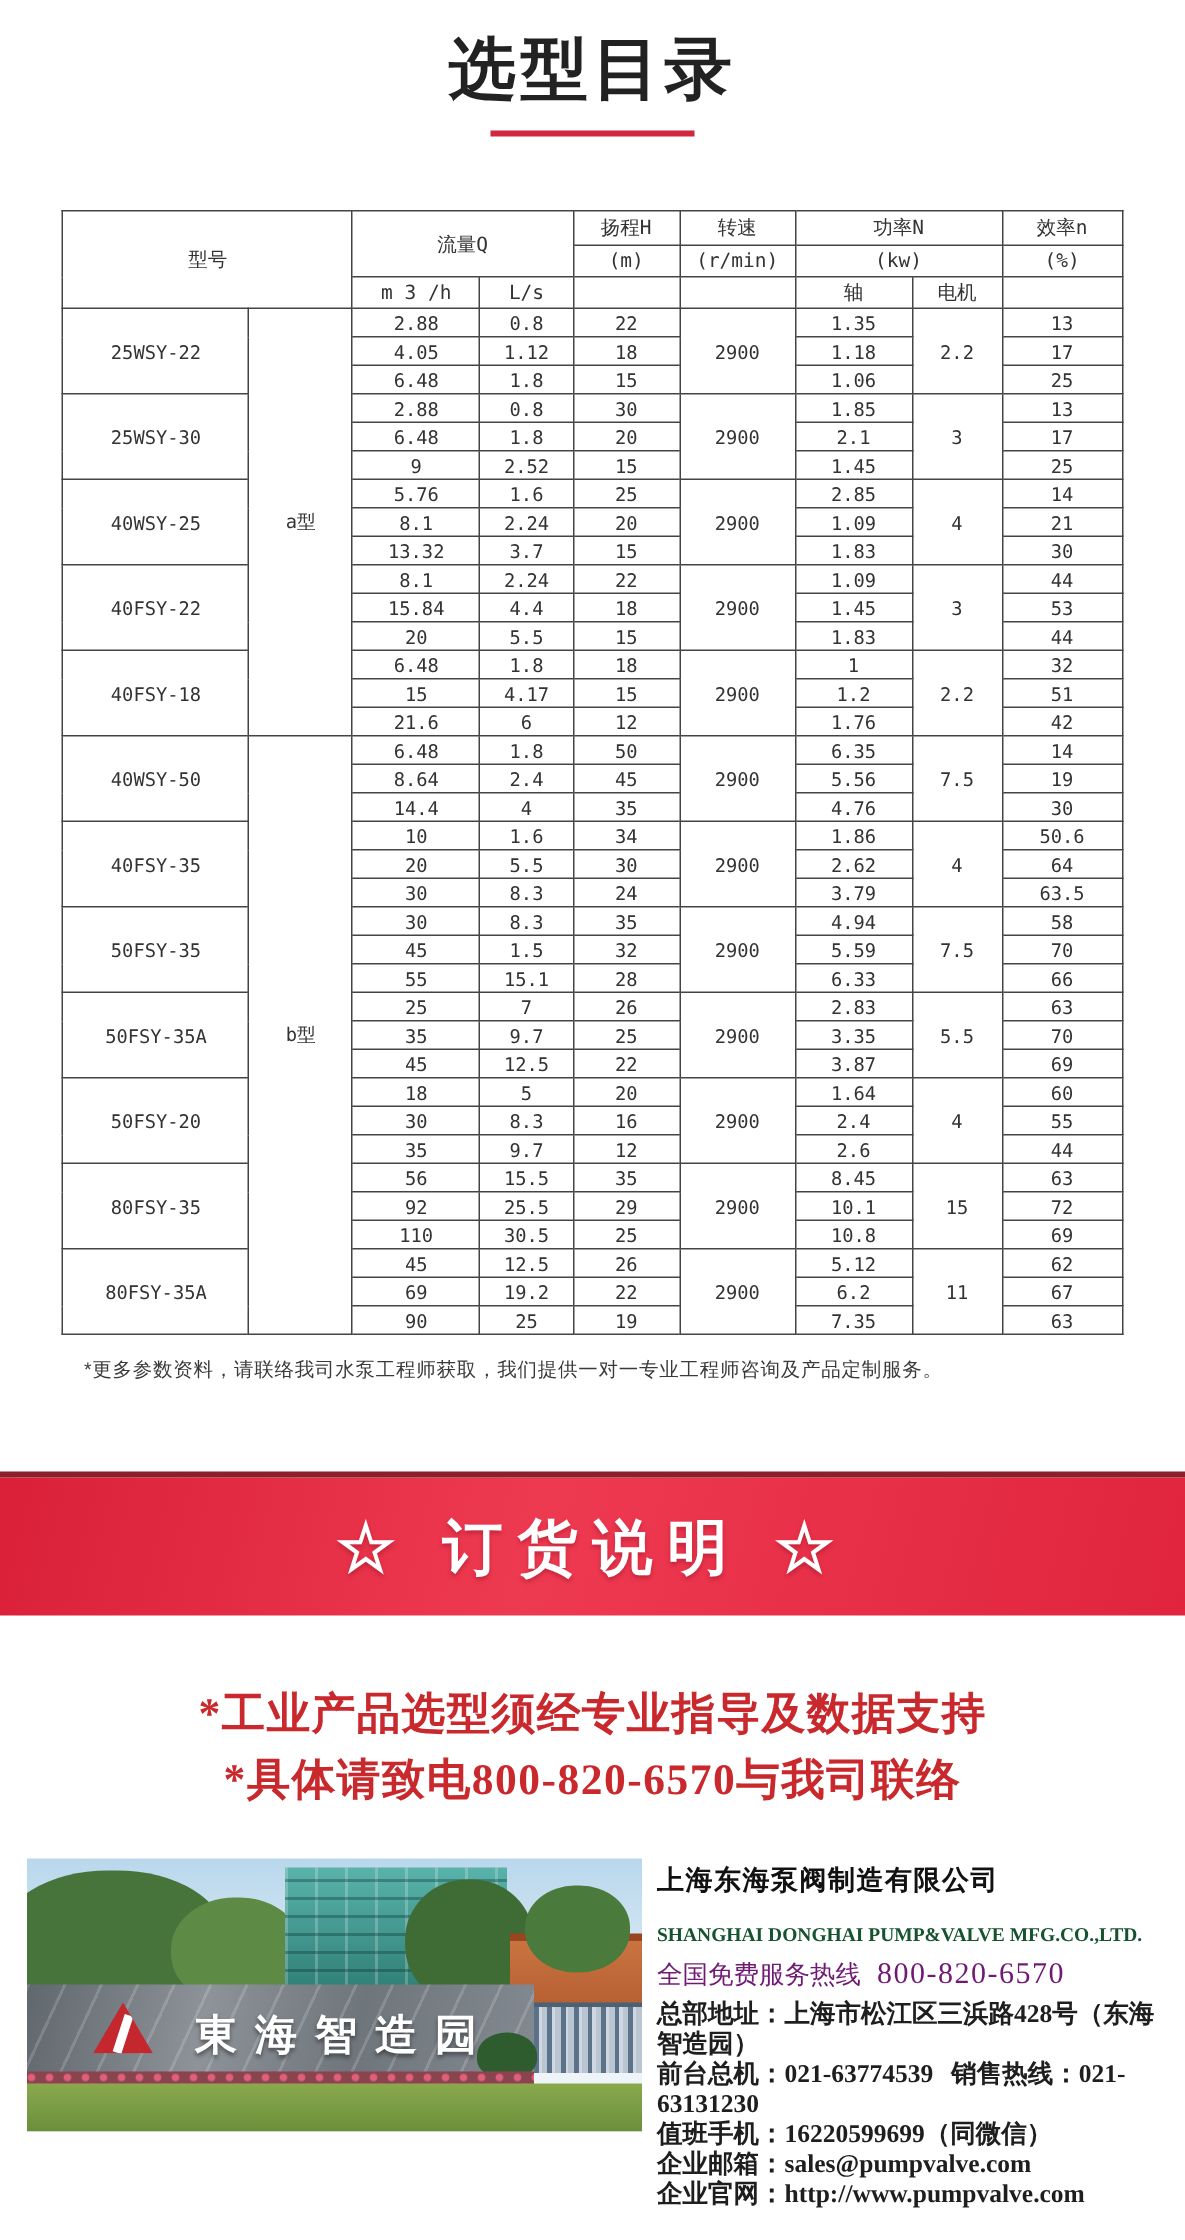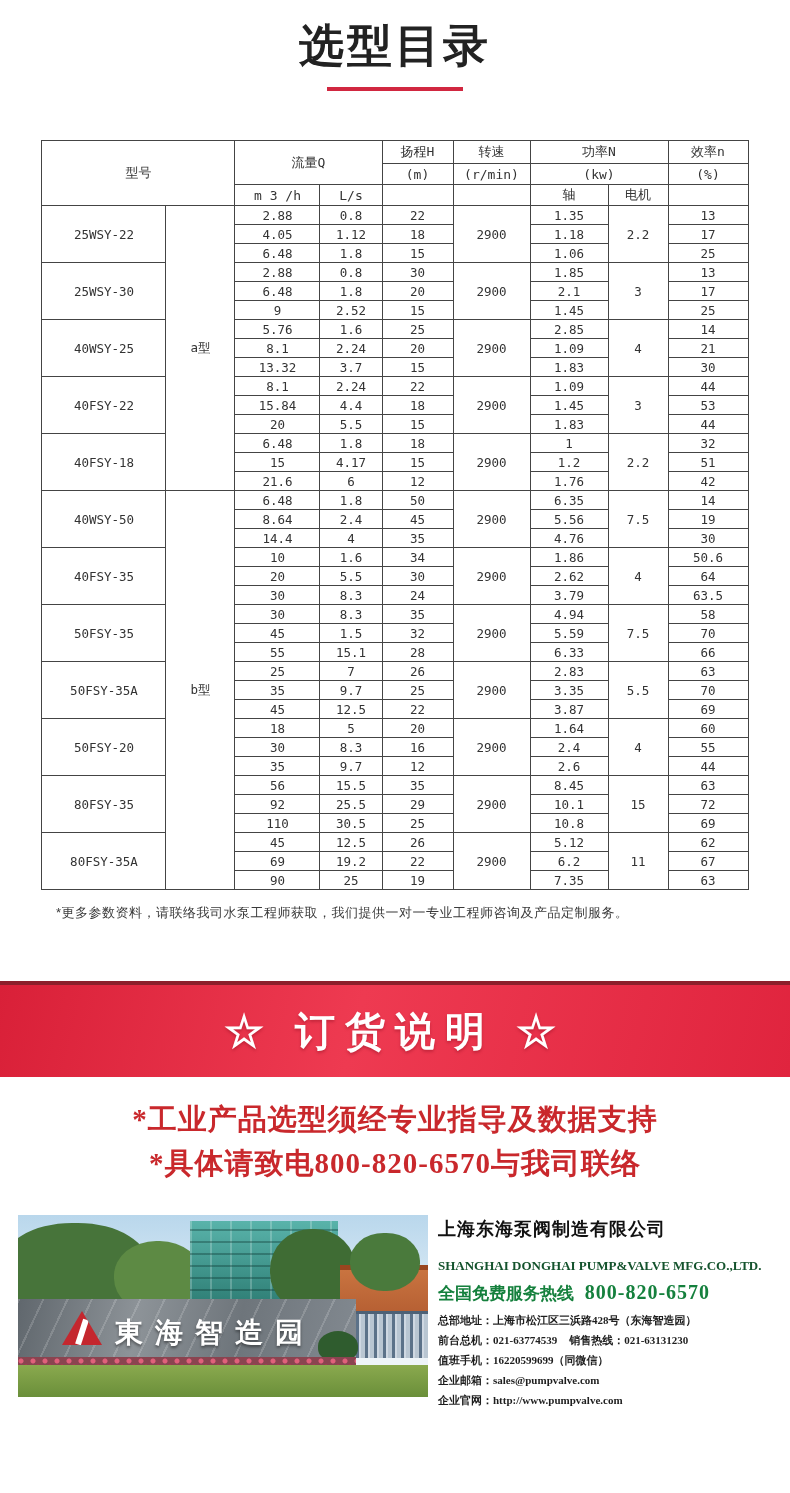--- a/index.html
+++ b/index.html
@@ -25,31 +25,31 @@
   .note{margin:14px 0 0 56px;font-size:13px;color:#3a3a3a;letter-spacing:0.5px;}
 
   
   .banner{margin-top:59px;height:92px;border-top:4px solid #8c1f2b;
           background:linear-gradient(104deg,#d92038 0%,#ee3a51 45%,#e0243e 100%);
           display:flex;align-items:center;justify-content:center;}
   .banner .banner-text{color:#fff;font-size:40px;font-weight:800;letter-spacing:10px;
           text-shadow:0 2px 3px rgba(120,10,25,.35);}
 
   
-  .slogan{margin-top:20px;text-align:center;font-family:"Liberation Serif",serif;
+  .slogan{margin-top:44px;text-align:center;font-family:"Liberation Serif",serif;
           font-weight:700;color:#c9282c;font-size:29px;line-height:44px;letter-spacing:1px;}
 
   
   .footer{margin:30px 18px 0;display:flex;gap:10px;}
   .info{flex:1;padding-top:2px;}
   .cn{font-size:18px;font-weight:800;color:#111;letter-spacing:1px;}
   .en{font-size:13px;font-weight:700;font-family:"Liberation Serif",serif;color:#14532d;margin-top:17px;}
-  .hotline{margin-top:7px;color:#15803d;font-weight:700;font-size:17px;}
+  .hotline{margin-top:7px;color:#701a75;font-weight:400;font-size:17px;}
   .hotline .num{font-size:20px;font-family:"Liberation Serif",serif;margin-left:6px;letter-spacing:1px;}
-  .contacts{margin-top:5px;font-family:"Liberation Serif",serif;font-weight:700;font-size:11px;
+  .contacts{margin-top:5px;font-family:"Liberation Serif",serif;font-weight:700;font-size:17px;
             color:#1e1e1e;line-height:20px;}
   .c2{margin-left:12px;}
 
   
   .photo{position:relative;width:410px;height:182px;overflow:hidden;flex:none;background:#dcebf5;}
   .photo > div{position:absolute;}
   .sky{inset:0;background:linear-gradient(180deg,#b9d7ec 0%,#dcebf5 45%,#eef4f8 70%);}
   .tree{border-radius:48%;}
   .tA{left:-18px;top:8px;width:150px;height:92px;background:#47743a;}
   .tB{left:96px;top:26px;width:88px;height:72px;background:#5d8a44;}
@@ -64,21 +64,21 @@
   .gate{left:338px;top:96px;width:72px;height:44px;border-top:3px solid #4d6176;
         background:repeating-linear-gradient(90deg,#5c7289 0 3px,#cfd8e2 3px 5px,#b9c6d2 5px 9px);}
   .wall{left:0;top:84px;width:338px;height:62px;
         background:linear-gradient(100deg,#60676d,#8d9398 35%,#6e757b 65%,#828990);}
   .wall::after{content:"";position:absolute;inset:0;
         background:repeating-linear-gradient(115deg,rgba(255,255,255,.16) 0 2px,transparent 2px 22px);}
   .logo{left:44px;top:96px;width:40px;height:34px;background:#c4272e;
         clip-path:polygon(50% 0,100% 100%,0 100%);}
   .logo::after{content:"";position:absolute;left:17px;top:8px;width:6px;height:26px;
         background:#fff;transform:rotate(18deg);}
-  .sign{left:97px;top:99px;font-size:28px;font-weight:700;color:#fff;letter-spacing:12px;
+  .sign{left:112px;top:99px;font-size:28px;font-weight:700;color:#fff;letter-spacing:12px;
         text-shadow:0 2px 3px rgba(0,0,0,.45);font-family:"Liberation Serif",serif;}
   .plant{left:300px;top:116px;width:40px;height:30px;background:#2f5c2e;border-radius:50% 50% 40% 40%;}
   .flowers{left:0;top:142px;width:338px;height:16px;background-color:#8a4450;
         background-image:radial-gradient(circle at 3px 4px,#e0607a 2px,transparent 3px),
                          radial-gradient(circle at 8px 10px,#c43050 2px,transparent 3px);
         background-size:12px 12px;}
   .lawn{left:0;top:150px;width:410px;height:32px;
         background:linear-gradient(180deg,#8aa94e,#6a8f3a);}
 </style>
 </head>

